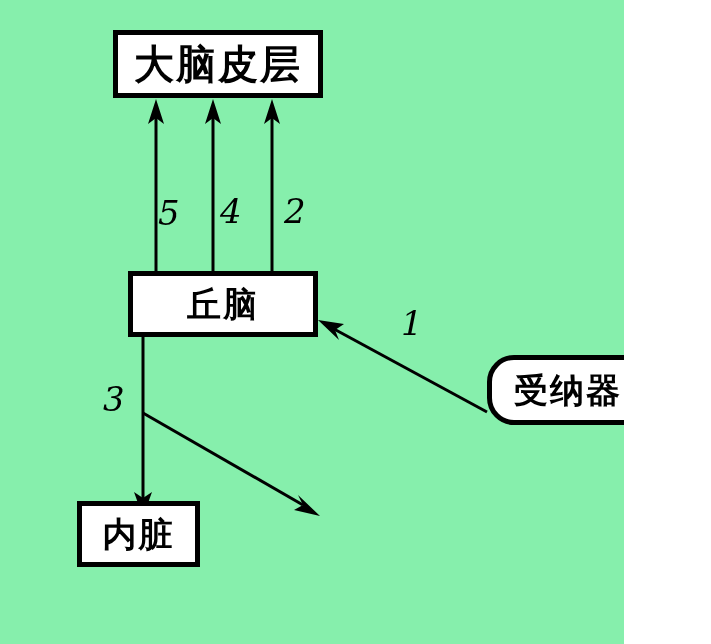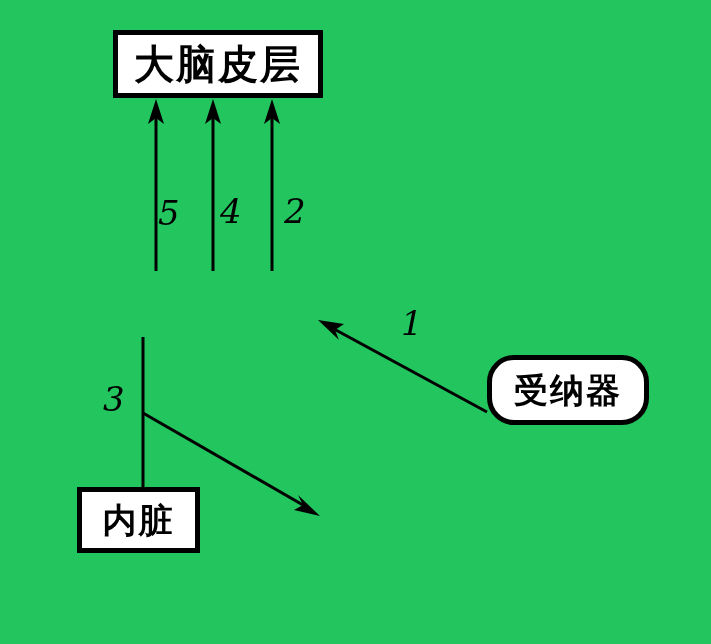--- a/index.html
+++ b/index.html
@@ -6,23 +6,23 @@
   html, body {
     margin: 0;
     padding: 0;
     background: #ffffff;
   }
   body {
     font-family: "DejaVu Sans", "Liberation Sans", sans-serif;
   }
   #canvas {
     position: relative;
-    width: 711px;
+    width: 624px;
     height: 644px;
-    background: #22c55e;
+    background: #86efac;
     overflow: hidden;
   }
   #diagram-svg {
     position: absolute;
     left: 0;
     top: 0;
     width: 711px;
     height: 644px;
   }
   .node-box {
@@ -46,21 +46,21 @@
   
   #node-cortex      { left: 113px; top: 30px;  width: 210px; height: 68px; }
   #node-cortex .node-label   { font-size: 40px; }
 
   #node-thalamus    { left: 128px; top: 271px; width: 190px; height: 66px; }
   #node-thalamus .node-label { font-size: 34px; }
 
   #node-receptor    { left: 487px; top: 355px; width: 162px; height: 70px; border-radius: 27px; }
   #node-receptor .node-label { font-size: 34px; }
 
-  #node-viscera     { left: 77px;  top: 487px; width: 123px; height: 66px; }
+  #node-viscera     { left: 77px;  top: 501px; width: 123px; height: 66px; }
   #node-viscera .node-label  { font-size: 34px; }
 
   #node-skeletal    { left: 255px; top: 518px; width: 155px; height: 65px; }
   #node-skeletal .node-label { font-size: 34px; }
 
   .edge-label {
     position: absolute;
     font-family: "DejaVu Serif", "Liberation Serif", serif;
     font-size: 34px;
     font-style: italic;
@@ -118,20 +118,23 @@
     <g>
       <line x1="143" y1="413" x2="303" y2="505" stroke="#000000" stroke-width="3"></line>
       <path d="M 320 516 L 294 510 L 303 505 L 298 495 Z" fill="#000000"></path>
     </g>
   </svg>
 
   <div class="node-box" id="node-cortex">
     <span class="node-label">大脑皮层</span>
   </div>
 
+  <div class="node-box" id="node-thalamus">
+    <span class="node-label">丘脑</span>
+  </div>
 
   <div class="node-box" id="node-receptor">
     <span class="node-label">受纳器</span>
   </div>
 
   <div class="node-box" id="node-viscera">
     <span class="node-label">内脏</span>
   </div>
 
 

